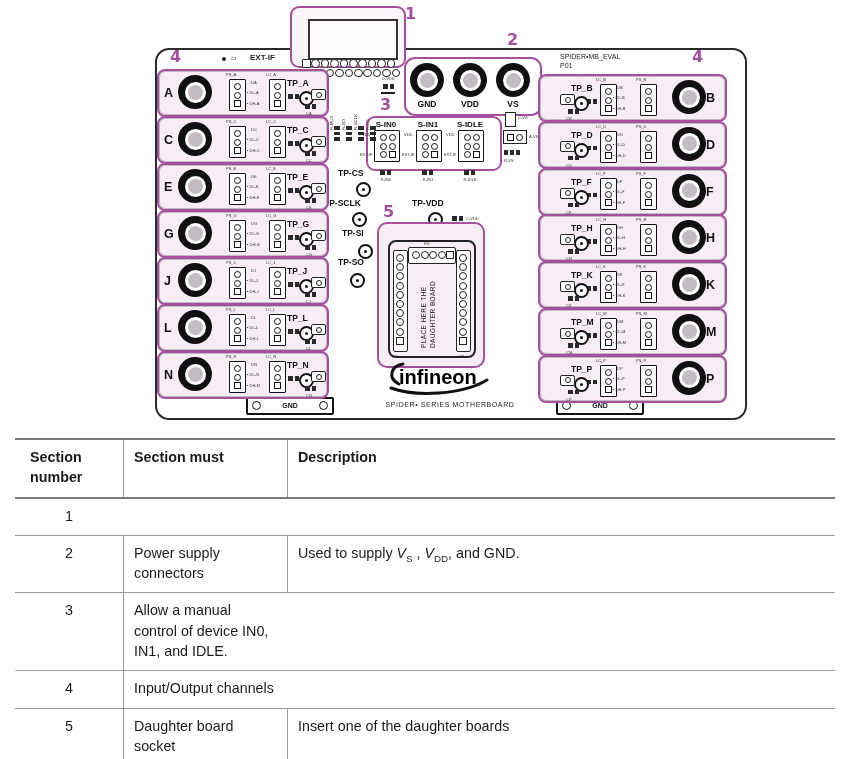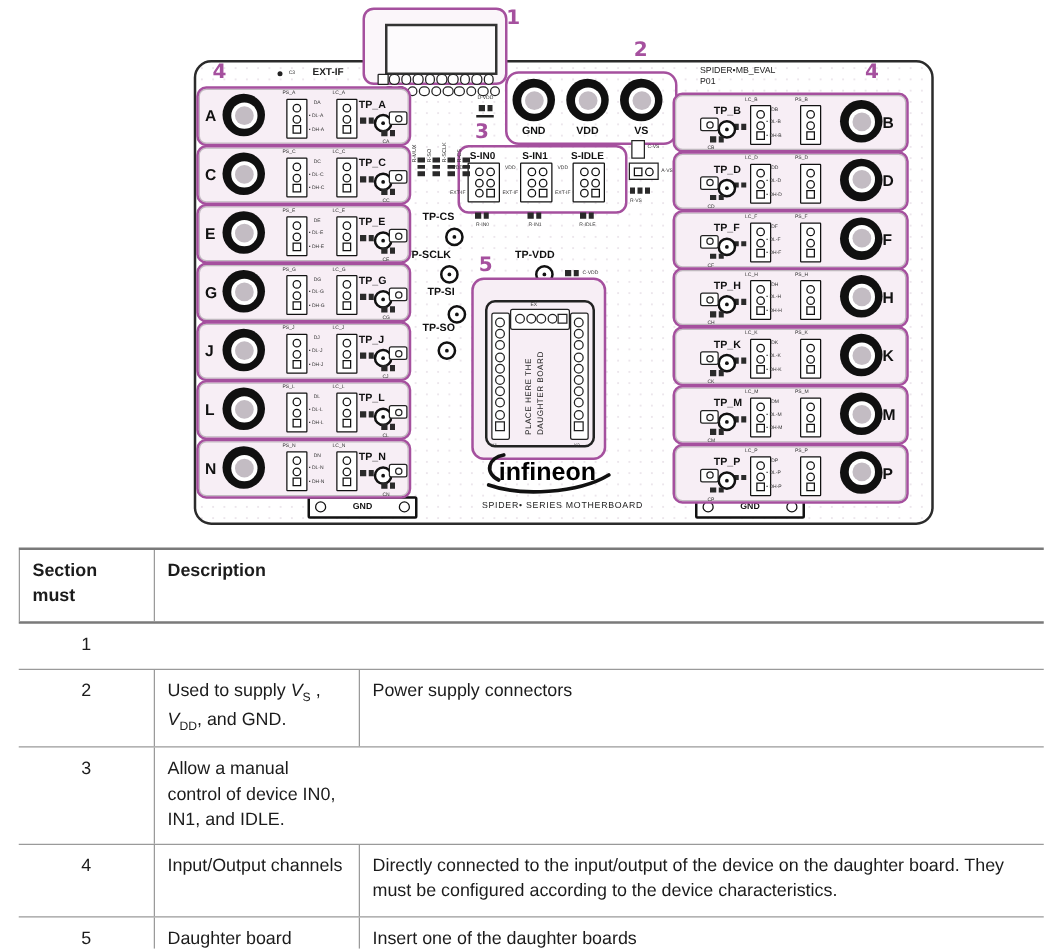--- a/index.html
+++ b/index.html
@@ -885,40 +885,40 @@
             <i></i>
             <i></i>
           </div>
           <div class="micro" style="left: 26px; top: 40px;">CP</div>
         </div>
       </div>
   </div>
 
   <div class="doc-table">
     <div class="t-row header">
+      <div class="cell c1">Section number</div>
       <div class="cell c2">Section must</div>
       <div class="cell c3">Description</div>
     </div>
     <div id="table-body">
         <div class="t-row">
           <div class="cell c1">1</div>
         </div>
         <div class="t-row">
           <div class="cell c1">2</div>
+          <div class="cell c2">Power supply connectors</div>
           <div class="cell c3">Used to supply <i>V</i><sub>S</sub> , <i>V</i><sub>DD</sub>, and GND.</div>
-          <div class="cell c2">Power supply connectors</div>
         </div>
         <div class="t-row">
           <div class="cell c1">3</div>
           <div class="cell c3">Allow a manual control of device IN0, IN1, and IDLE.</div>
         </div>
         <div class="t-row">
           <div class="cell c1">4</div>
           <div class="cell c2">Input/Output channels</div>
-          <div class="cell c3">Directly connected to the input/output of the device on the daughter board. They must be configured according to the device characteristics.</div>
         </div>
         <div class="t-row">
           <div class="cell c1">5</div>
           <div class="cell c2">Daughter board socket</div>
           <div class="cell c3">Insert one of the daughter boards</div>
         </div>
       </div>
   </div>
 </div>
 

